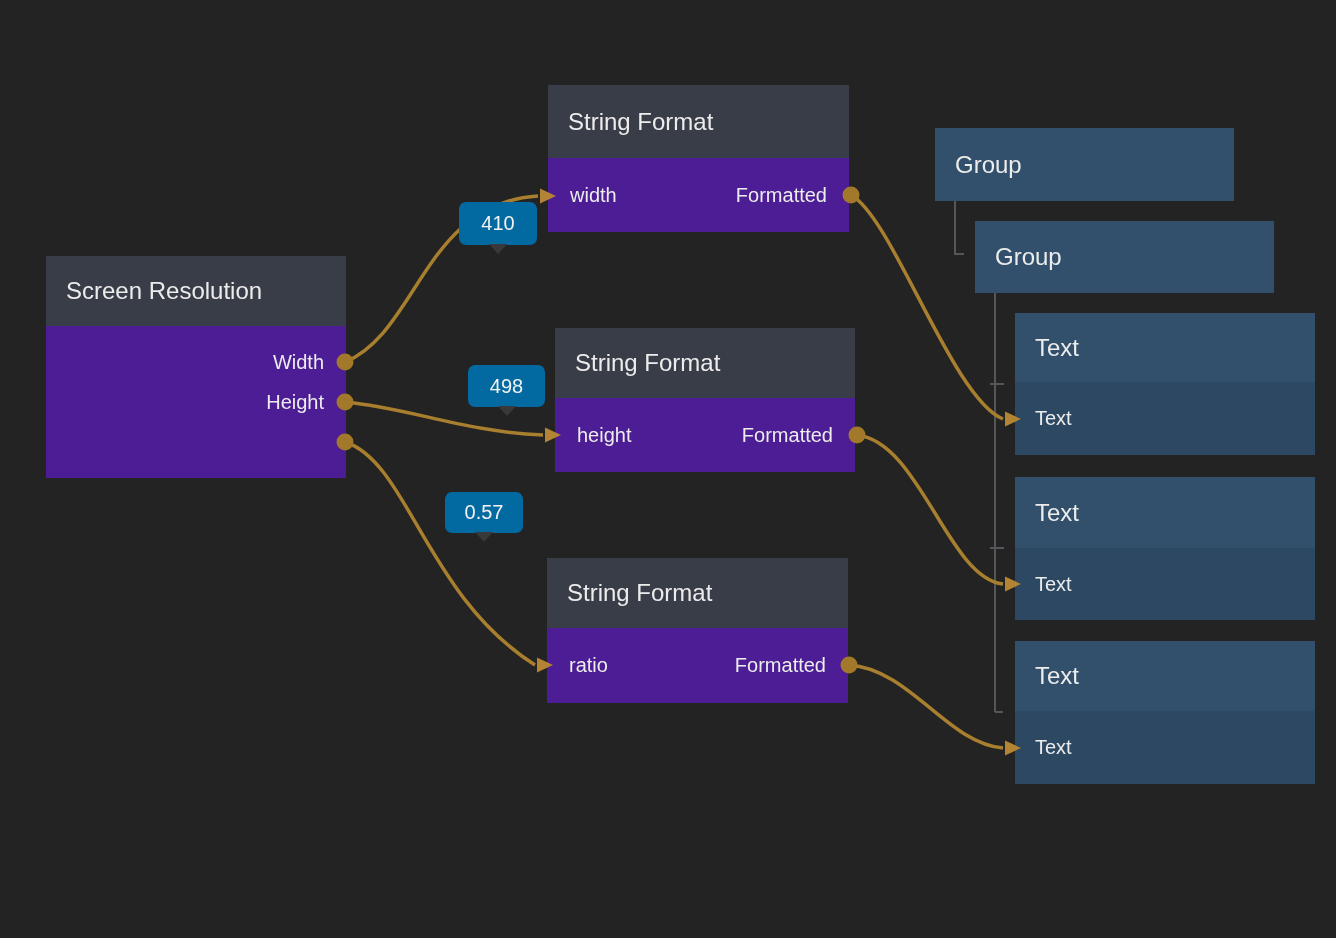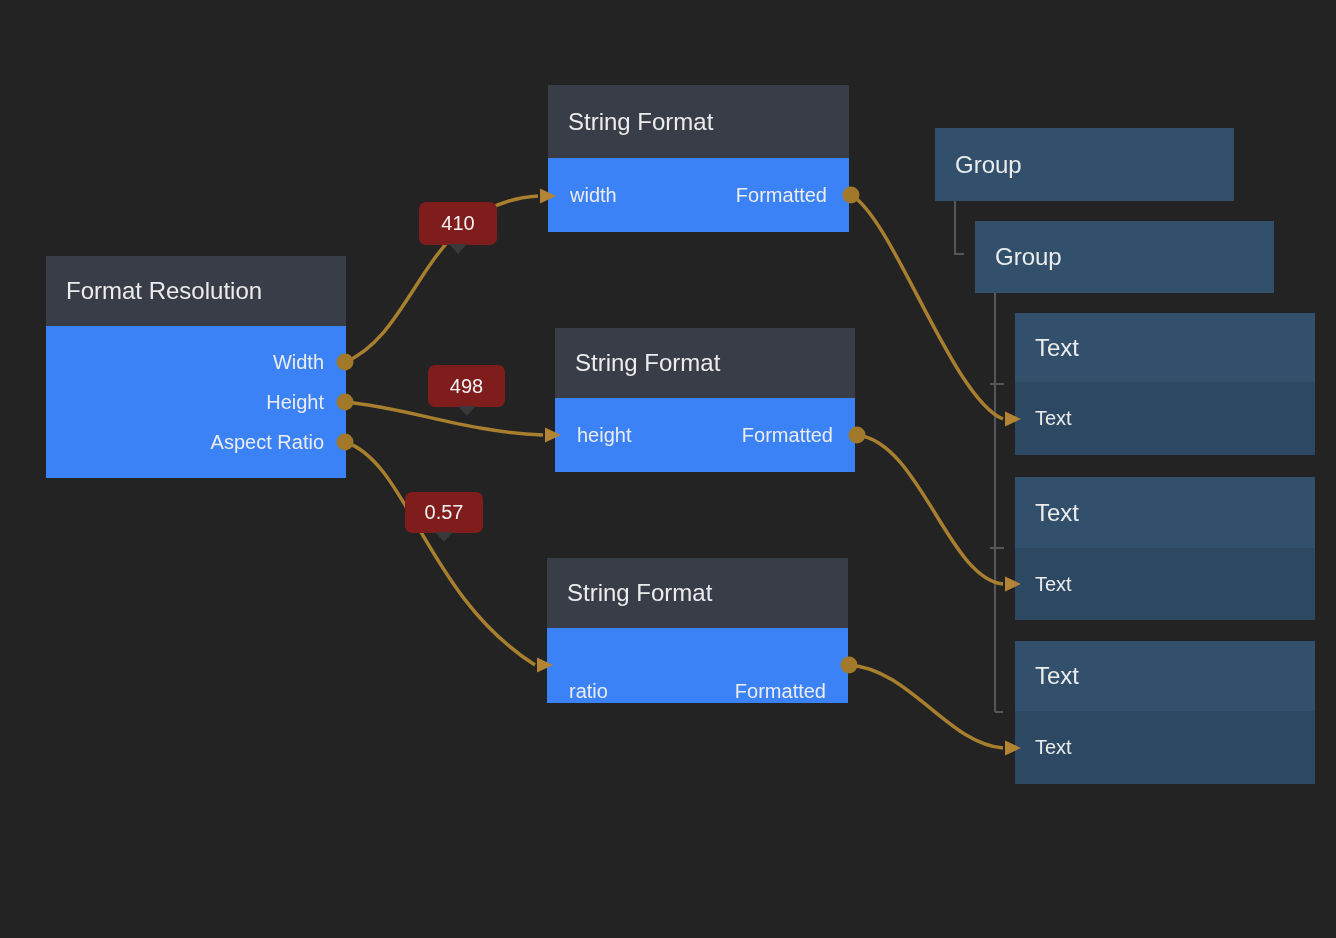--- a/index.html
+++ b/index.html
@@ -12,39 +12,39 @@
     color:#ececec;
   }
   .node{position:absolute;z-index:1;}
   .node-header{
     display:flex;align-items:center;
     padding:0 20px;
     font-size:24px;
     background:#393d48;
     box-sizing:border-box;
   }
-  .node-body{background:#3b82f6;box-sizing:border-box;}
+  .node-body{background:#4c1d95;box-sizing:border-box;}
   .row{
     display:flex;align-items:center;
     padding:0 22px;
     font-size:20px;
     box-sizing:border-box;
   }
   .row.out{justify-content:flex-end;}
   .row.inout{justify-content:space-between;}
   
   .blue .node-header{background:#32506b;}
   .blue .node-body{background:#2c4862;}
   .group-node{background:#32506b;}
   
   .badge{
     position:absolute;z-index:5;
-    background:#7f1d1d;border-radius:7px;
+    background:#0369a1;border-radius:7px;
     display:flex;align-items:center;justify-content:center;
-    font-size:20px;color:#f2f2f2;
+    font-size:20px;color:#f2f2f2;margin-left:40px;
   }
   .badge .tail{
     position:absolute;left:50%;bottom:-9px;
     transform:translateX(-50%);
     width:0;height:0;
     border-left:9px solid transparent;
     border-right:9px solid transparent;
     border-top:10px solid #39393b;
   }
   svg.wires{position:absolute;left:0;top:0;z-index:4;pointer-events:none;}
@@ -53,32 +53,29 @@
   .port{fill:#a2792b;}
   .arrow{fill:#b28434;}
 </style>
 </head>
 <body>
 
 <div class="canvas">
 
   <div class="node" style="left:46px;top:256px;width:300px;">
     <div class="node-header" style="height:70px;">
-      <span>Format Resolution</span>
+      <span>Screen Resolution</span>
     </div>
     <div class="node-body" style="height:152px;padding-top:16px;">
       <div class="row out" style="height:40px;">
         <span>Width</span>
       </div>
       <div class="row out" style="height:40px;">
         <span>Height</span>
       </div>
-      <div class="row out" style="height:40px;">
-        <span>Aspect Ratio</span>
-      </div>
     </div>
   </div>
 
   <div class="node" style="left:548px;top:85px;width:301px;">
     <div class="node-header" style="height:73px;">
       <span>String Format</span>
     </div>
     <div class="node-body">
       <div class="row inout" style="height:74px;">
         <span>width</span>
@@ -97,21 +94,21 @@
         <span>Formatted</span>
       </div>
     </div>
   </div>
 
   <div class="node" style="left:547px;top:558px;width:301px;">
     <div class="node-header" style="height:70px;">
       <span>String Format</span>
     </div>
     <div class="node-body">
-      <div class="row inout" style="height:75px;align-items:flex-end;">
+      <div class="row inout" style="height:75px;">
         <span>ratio</span>
         <span>Formatted</span>
       </div>
     </div>
   </div>
 
   <div class="node group-node" style="left:935px;top:128px;width:299px;height:73px;">
     <div class="node-header" style="height:73px;background:transparent;">
       <span>Group</span>
     </div>

